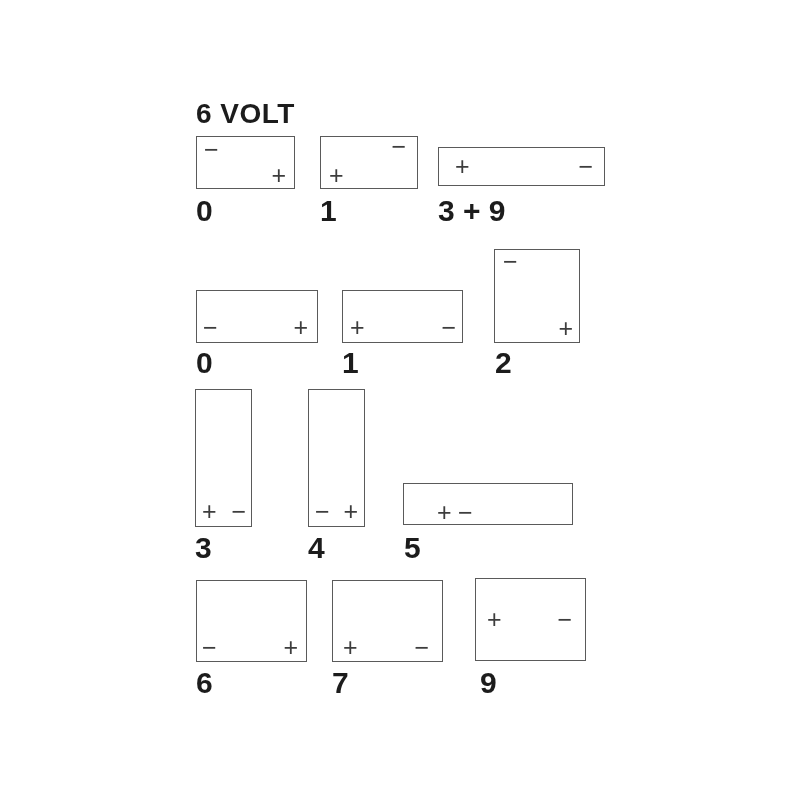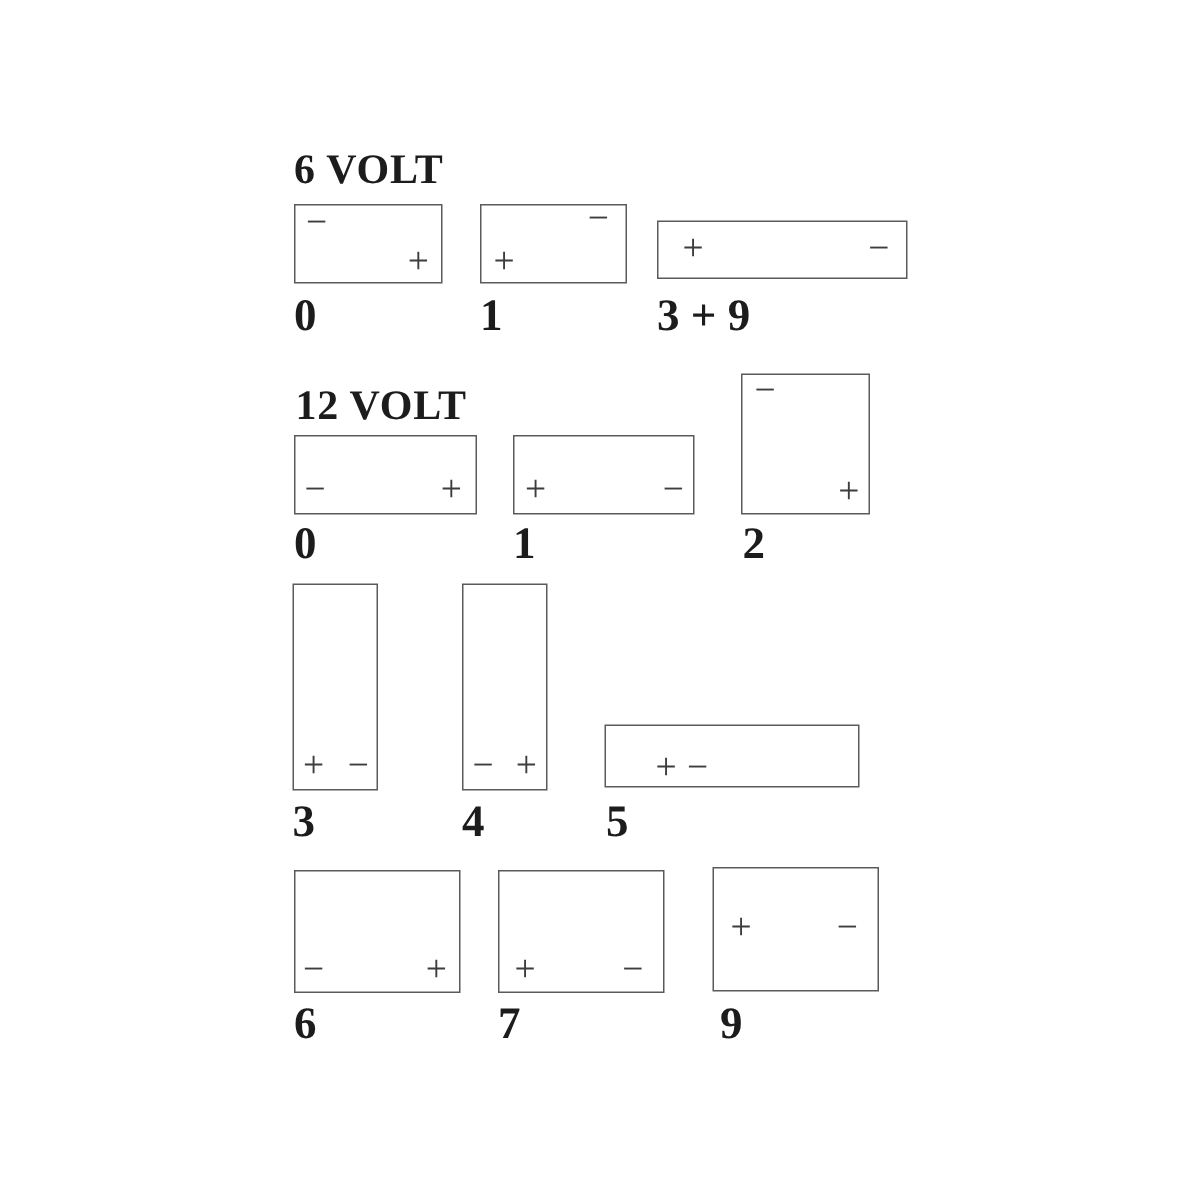--- a/index.html
+++ b/index.html
@@ -5,21 +5,21 @@
   html, body {
     margin: 0;
     padding: 0;
     background: #ffffff;
   }
   .canvas {
     position: relative;
     width: 780px;
     height: 800px;
     background: #ffffff;
-    font-family: Liberation Serif, serif;
+    font-family: Liberation Sans, sans-serif;
     overflow: hidden;
   }
   .hd {
     position: absolute;
     font-size: 28px;
     font-weight: bold;
     color: #1c1c1c;
     line-height: 1;
     letter-spacing: 0.5px;
     white-space: nowrap;
@@ -71,21 +71,20 @@
 
   <div class="batt" style="left:438px;top:147px;width:167px;height:39px;">
     <span class="t mid" style="left:16px;">+</span>
     <span class="t mid" style="right:11px;">−</span>
   </div>
 
   <div class="num" style="left:196px;top:196px;">0</div>
   <div class="num" style="left:320px;top:196px;">1</div>
   <div class="num" style="left:438px;top:196px;">3 + 9</div>
 
-  <div class="hd" style="left:197px;top:257px;">12 VOLT</div>
 
   <div class="batt" style="left:196px;top:290px;width:122px;height:53px;">
     <span class="t" style="left:6px;bottom:3px;">−</span>
     <span class="t" style="right:9px;bottom:3px;">+</span>
   </div>
 
   <div class="batt" style="left:342px;top:290px;width:121px;height:53px;">
     <span class="t" style="left:7px;bottom:3px;">+</span>
     <span class="t" style="right:6px;bottom:3px;">−</span>
   </div>

